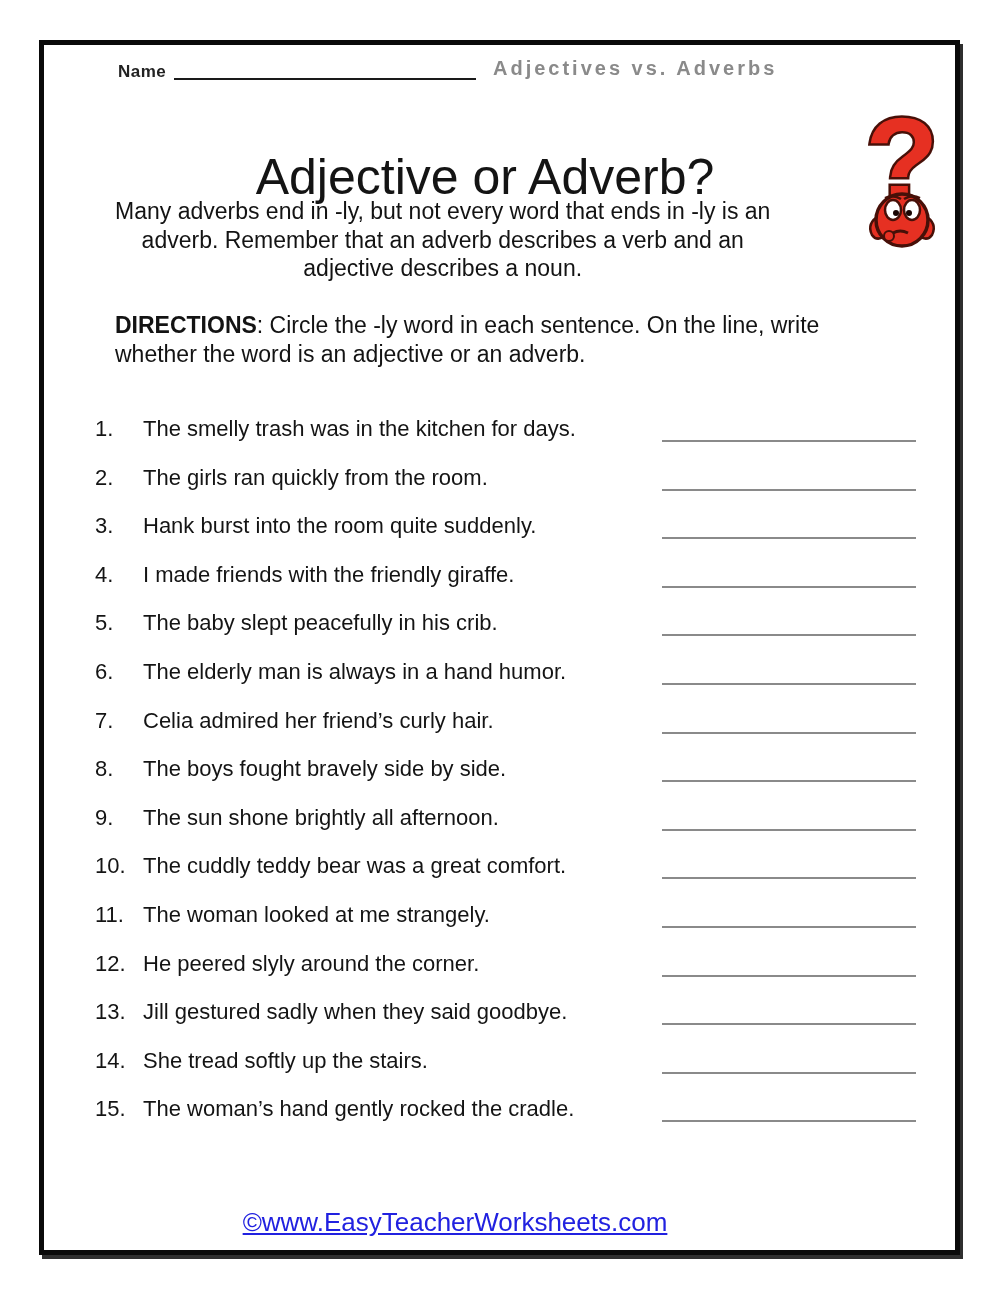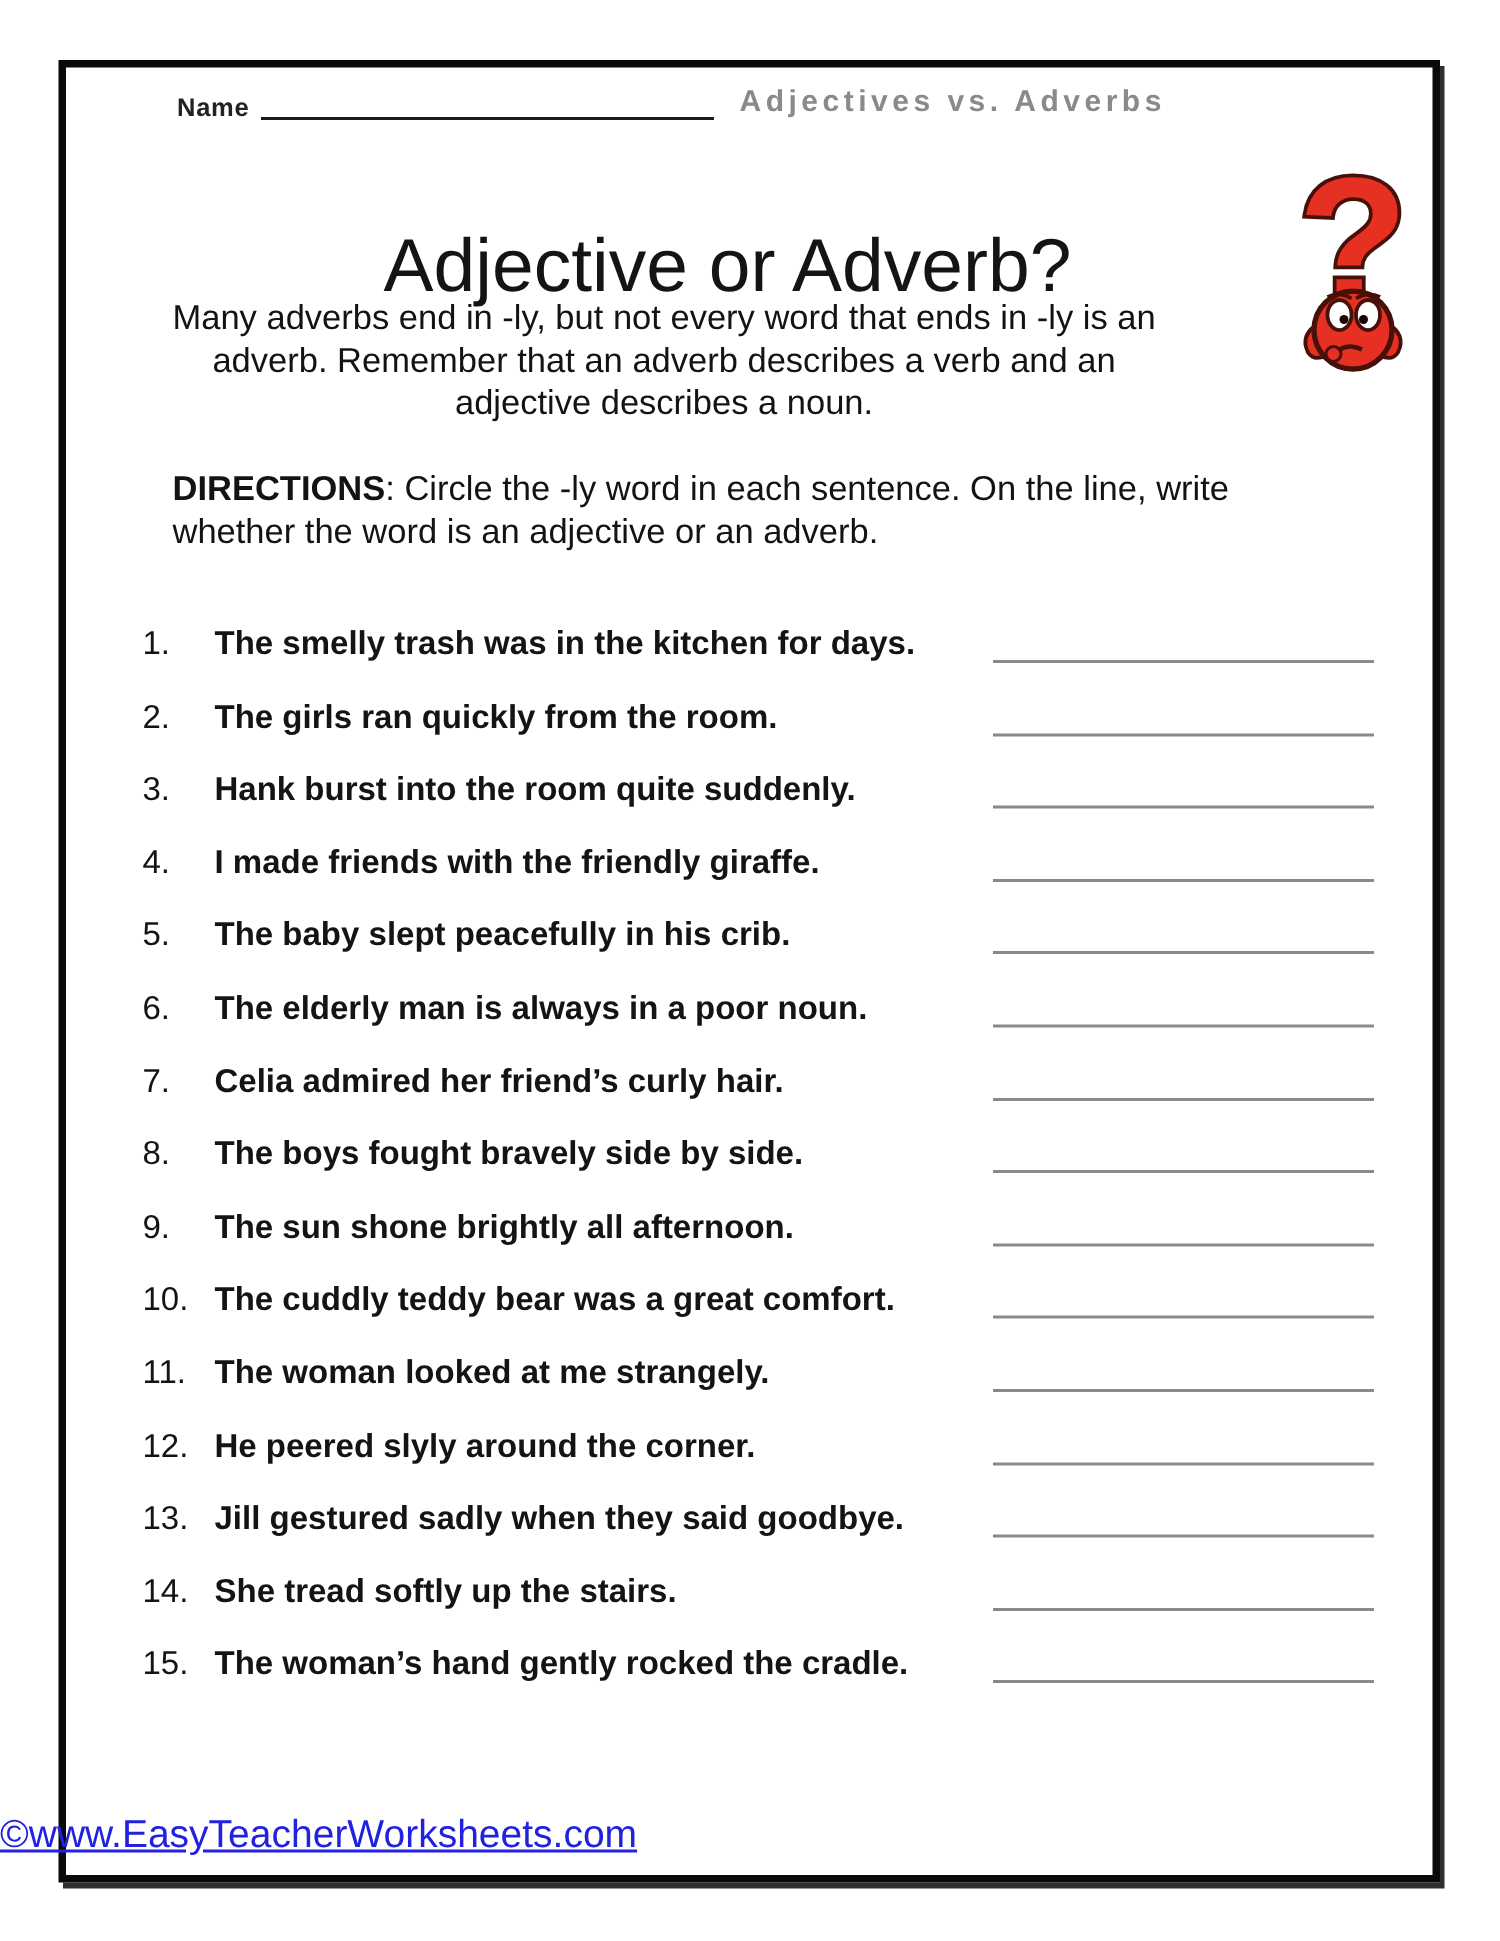--- a/index.html
+++ b/index.html
@@ -36,24 +36,24 @@
   }
   .qmark{position:absolute;left:856px;top:101px;width:92px;height:148px;}
 
   .intro{position:absolute;left:115px;top:197px;font-size:23px;line-height:28.6px;color:#131313;text-align:center;}
   .directions{position:absolute;left:115px;top:311px;font-size:23px;line-height:28.6px;color:#131313;}
   .directions b{font-weight:700;}
 
   .question-list{position:absolute;left:0;top:413px;width:1000px;}
   .q-row{position:relative;width:1000px;height:48.6px;}
   .q-num{position:absolute;left:95px;top:3px;font-size:22px;color:#141414;}
-  .q-text{position:absolute;left:143px;top:3px;font-size:22px;color:#141414;white-space:nowrap;font-weight:bold;}
+  .q-text{position:absolute;left:143px;top:3px;font-size:22px;color:#141414;white-space:nowrap;}
   .q-line{position:absolute;left:662px;top:27px;width:254px;height:0;border-bottom:2px solid #8a8a8a;}
 
-  .footer{position:absolute;left:0;top:1207px;width:910px;}
+  .footer{position:absolute;left:0;top:1207px;width:910px;text-align:center;}
   .footer-link{font-size:26px;color:#2121e0;text-decoration:underline;cursor:pointer;}
 </style>
 </head>
 <body>
 
 <div class="watermark">
   <div class="wm wm1"></div>
     <div class="wm wm2"></div>
     <div class="wm wm3"></div>
   <div class="wm wm4"></div>
@@ -132,21 +132,21 @@
   </div>
 
   <div class="q-row">
     <span class="q-num">5.</span>
     <span class="q-text">The baby slept peacefully in his crib.</span>
     <span class="q-line"></span>
   </div>
 
   <div class="q-row">
     <span class="q-num">6.</span>
-    <span class="q-text">The elderly man is always in a poor noun.</span>
+    <span class="q-text">The elderly man is always in a hand humor.</span>
     <span class="q-line"></span>
   </div>
 
   <div class="q-row">
     <span class="q-num">7.</span>
     <span class="q-text">Celia admired her friend’s curly hair.</span>
     <span class="q-line"></span>
   </div>
 
   <div class="q-row">

